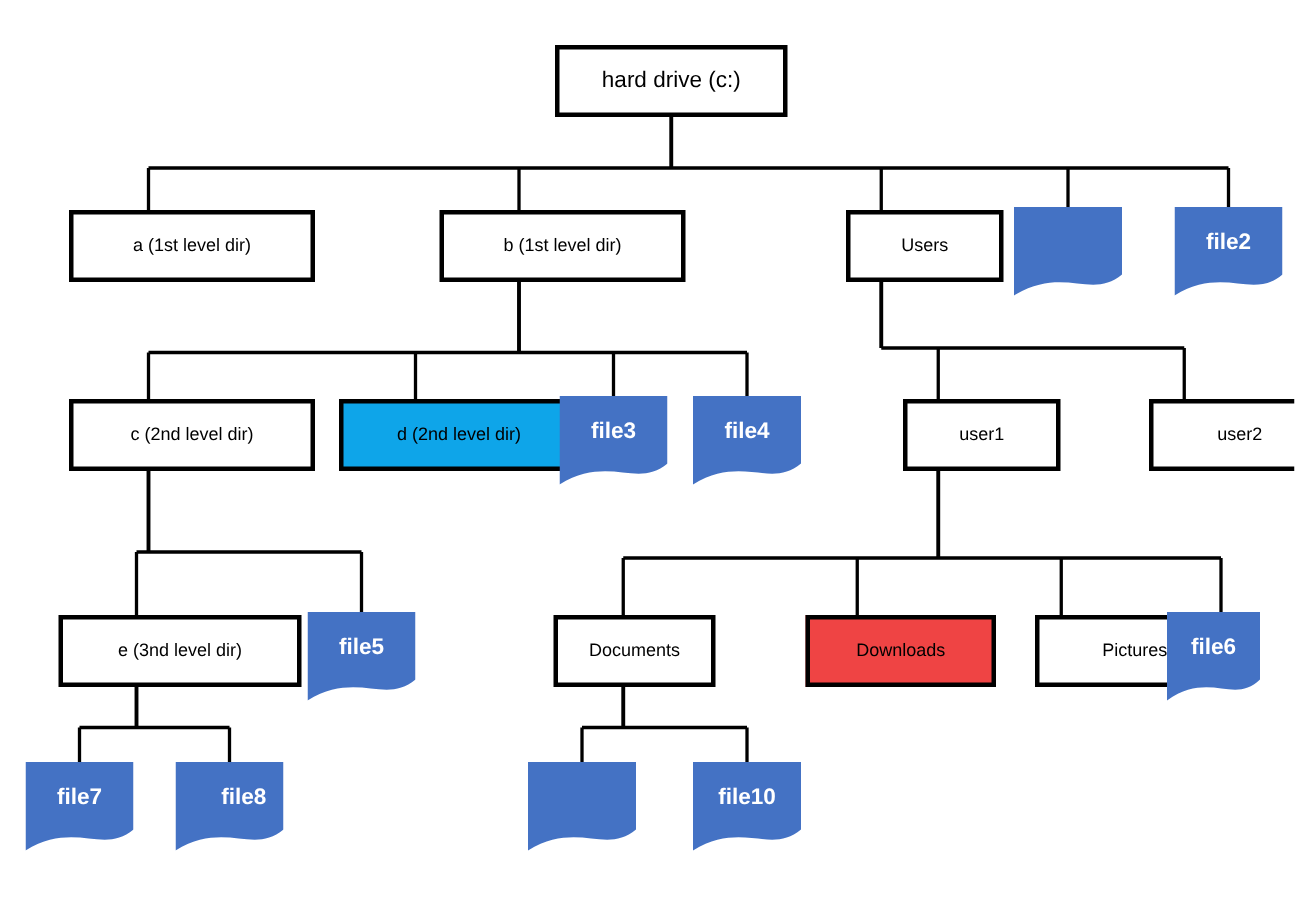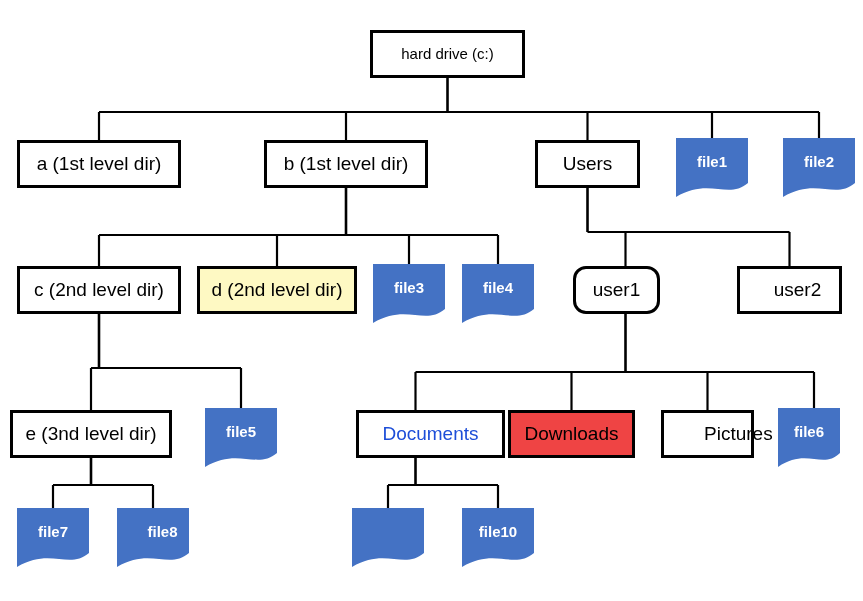--- a/index.html
+++ b/index.html
@@ -32,21 +32,22 @@
     display: flex;
     align-items: center;
     justify-content: center;
     text-align: center;
     line-height: 1.1;
   }
   .node-folder {
     background: #ffffff;
     border: 3px solid #000000;
     color: #000000;
-    font-size: 19px;
+    font-size: 12px;
+    margin-left: 29px;
   }
   .node-root {
     background: #ffffff;
     border: 3px solid #000000;
     color: #000000;
     font-size: 15px;
   }
   .node-file {
     background: transparent;
     border: none;
@@ -126,62 +127,61 @@
       <div class="node node-folder" style="left: 264px; top: 140px; width: 164px; height: 48px; background: rgb(255, 255, 255); border-color: rgb(0, 0, 0); color: rgb(0, 0, 0);">
         <span class="node-label">b (1st level dir)</span>
       </div>
       <div class="node node-folder" style="left: 535px; top: 140px; width: 105px; height: 48px; background: rgb(255, 255, 255); border-color: rgb(0, 0, 0); color: rgb(0, 0, 0);">
         <span class="node-label">Users</span>
       </div>
       <div class="node node-file" style="left: 676px; top: 138px; width: 72px; height: 62px;">
         <svg class="file-shape" viewBox="0 0 72 62" preserveAspectRatio="none">
           <path d="M 0 0 L 72 0 L 72 45 C 51.839999999999996 62, 33.120000000000005 39, 0 59 Z" fill="#4472C4"></path>
         </svg>
-        <span class="node-label">file1</span>
       </div>
       <div class="node node-file" style="left: 783px; top: 138px; width: 72px; height: 62px;">
         <svg class="file-shape" viewBox="0 0 72 62" preserveAspectRatio="none">
           <path d="M 0 0 L 72 0 L 72 45 C 51.839999999999996 62, 33.120000000000005 39, 0 59 Z" fill="#4472C4"></path>
         </svg>
         <span class="node-label">file2</span>
       </div>
       <div class="node node-folder" style="left: 17px; top: 266px; width: 164px; height: 48px; background: rgb(255, 255, 255); border-color: rgb(0, 0, 0); color: rgb(0, 0, 0);">
         <span class="node-label">c (2nd level dir)</span>
       </div>
-      <div class="node node-folder" style="left: 197px; top: 266px; width: 160px; height: 48px; background: #fef9c3; border-color: rgb(0, 0, 0); color: rgb(0, 0, 0);">
+      <div class="node node-folder" style="left: 197px; top: 266px; width: 160px; height: 48px; background: #0ea5e9; border-color: rgb(0, 0, 0); color: rgb(0, 0, 0);">
         <span class="node-label">d (2nd level dir)</span>
       </div>
       <div class="node node-file" style="left: 373px; top: 264px; width: 72px; height: 62px;">
         <svg class="file-shape" viewBox="0 0 72 62" preserveAspectRatio="none">
           <path d="M 0 0 L 72 0 L 72 45 C 51.839999999999996 62, 33.120000000000005 39, 0 59 Z" fill="#4472C4"></path>
         </svg>
         <span class="node-label">file3</span>
       </div>
       <div class="node node-file" style="left: 462px; top: 264px; width: 72px; height: 62px;">
         <svg class="file-shape" viewBox="0 0 72 62" preserveAspectRatio="none">
           <path d="M 0 0 L 72 0 L 72 45 C 51.839999999999996 62, 33.120000000000005 39, 0 59 Z" fill="#4472C4"></path>
         </svg>
         <span class="node-label">file4</span>
       </div>
-      <div class="node node-folder" style="left: 573px; top: 266px; width: 87px; height: 48px; background: rgb(255, 255, 255); border-color: rgb(0, 0, 0); color: rgb(0, 0, 0); border-radius: 13px;">
+      <div class="node node-folder" style="left: 573px; top: 266px; width: 105px; height: 48px; background: rgb(255, 255, 255); border-color: rgb(0, 0, 0); color: rgb(0, 0, 0);">
         <span class="node-label">user1</span>
       </div>
       <div class="node node-folder" style="left: 737px; top: 266px; width: 105px; height: 48px; background: rgb(255, 255, 255); border-color: rgb(0, 0, 0); color: rgb(0, 0, 0); padding-left: 16px;">
         <span class="node-label">user2</span>
       </div>
       <div class="node node-folder" style="left: 10px; top: 410px; width: 162px; height: 48px; background: rgb(255, 255, 255); border-color: rgb(0, 0, 0); color: rgb(0, 0, 0);">
         <span class="node-label">e (3nd level dir)</span>
       </div>
       <div class="node node-file" style="left: 205px; top: 408px; width: 72px; height: 62px;">
         <svg class="file-shape" viewBox="0 0 72 62" preserveAspectRatio="none">
           <path d="M 0 0 L 72 0 L 72 45 C 51.839999999999996 62, 33.120000000000005 39, 0 59 Z" fill="#4472C4"></path>
         </svg>
         <span class="node-label">file5</span>
       </div>
-      <div class="node node-folder" style="left: 356px; top: 410px; width: 149px; height: 48px; background: rgb(255, 255, 255); border-color: rgb(0, 0, 0); color: #1d4ed8;">
+      <div class="node node-folder" style="left: 340px; top: 410px; width: 108px; height: 48px; background: rgb(255, 255, 255); border-color: rgb(0, 0, 0); color: #000000;">
         <span class="node-label">Documents</span>
       </div>
       <div class="node node-folder" style="left: 508px; top: 410px; width: 127px; height: 48px; background: #ef4444; border-color: rgb(0, 0, 0); color: rgb(0, 0, 0);">
         <span class="node-label">Downloads</span>
       </div>
       <div class="node node-folder" style="left: 661px; top: 410px; width: 93px; height: 48px; background: rgb(255, 255, 255); border-color: rgb(0, 0, 0); color: rgb(0, 0, 0); padding-left: 40px;">
         <span class="node-label">Pictures</span>
       </div>
       <div class="node node-file" style="left: 778px; top: 408px; width: 62px; height: 62px;">
         <svg class="file-shape" viewBox="0 0 72 62" preserveAspectRatio="none">

